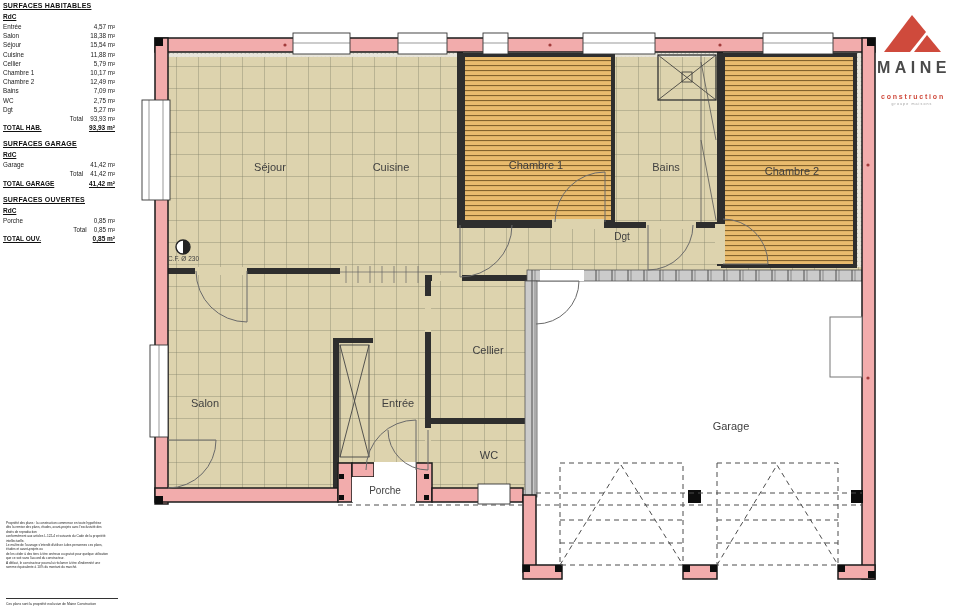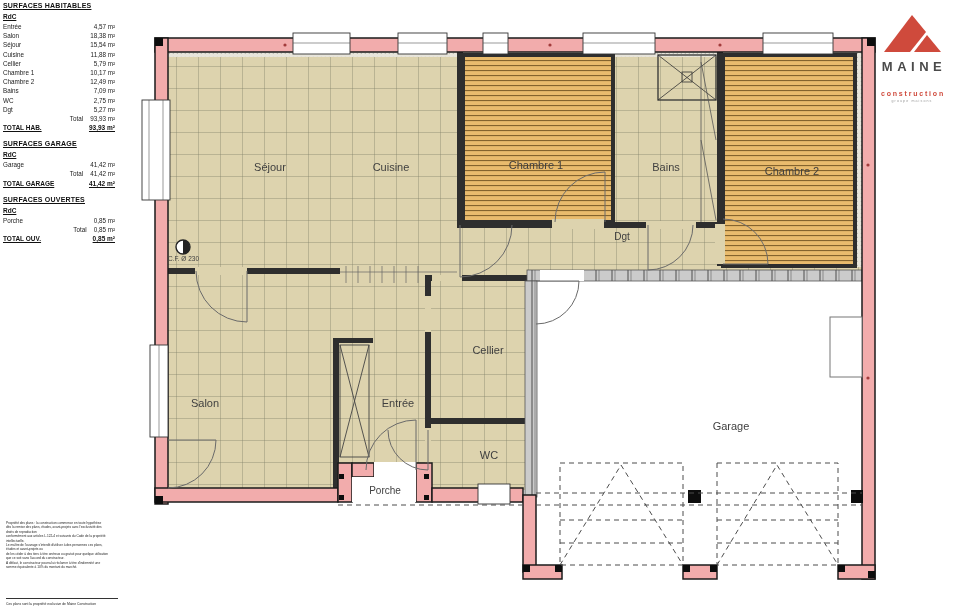--- a/index.html
+++ b/index.html
@@ -18,21 +18,21 @@
 
   
   .fineprint{position:absolute;left:6px;top:521px;width:120px;font-size:3.2px;
              line-height:4.4px;color:#1d1d1d;}
   .fineprint div{white-space:nowrap;}
   .footerline{position:absolute;left:6px;top:598px;width:112px;font-size:3.4px;color:#1d1d1d;
               border-top:.6px solid #333;padding-top:2.5px;}
 
   
   .logo{position:absolute;left:866px;top:6px;width:92px;text-align:center;}
-  .logo-name{font-size:13px;font-weight:600;letter-spacing:4.5px;color:#4a4a4a;margin:1px 0 16px 4px;}
+  .logo-name{font-size:16px;font-weight:600;letter-spacing:4.5px;color:#4a4a4a;margin:1px 0 16px 4px;}
   .logo-sub{font-size:7px;font-weight:bold;letter-spacing:1.8px;color:#cf4a3c;margin-left:2px;}
   .logo-tiny{font-size:3.6px;letter-spacing:1.1px;color:#9b9b9b;margin-top:2px;}
 
   svg text{font-family:"Liberation Sans",sans-serif;fill:#3f3f3f;}
 </style>
 </head>
 <body>
 
 <svg width="960" height="616" viewBox="0 0 960 616" style="position:absolute;left:0;top:0;">
   <defs>

